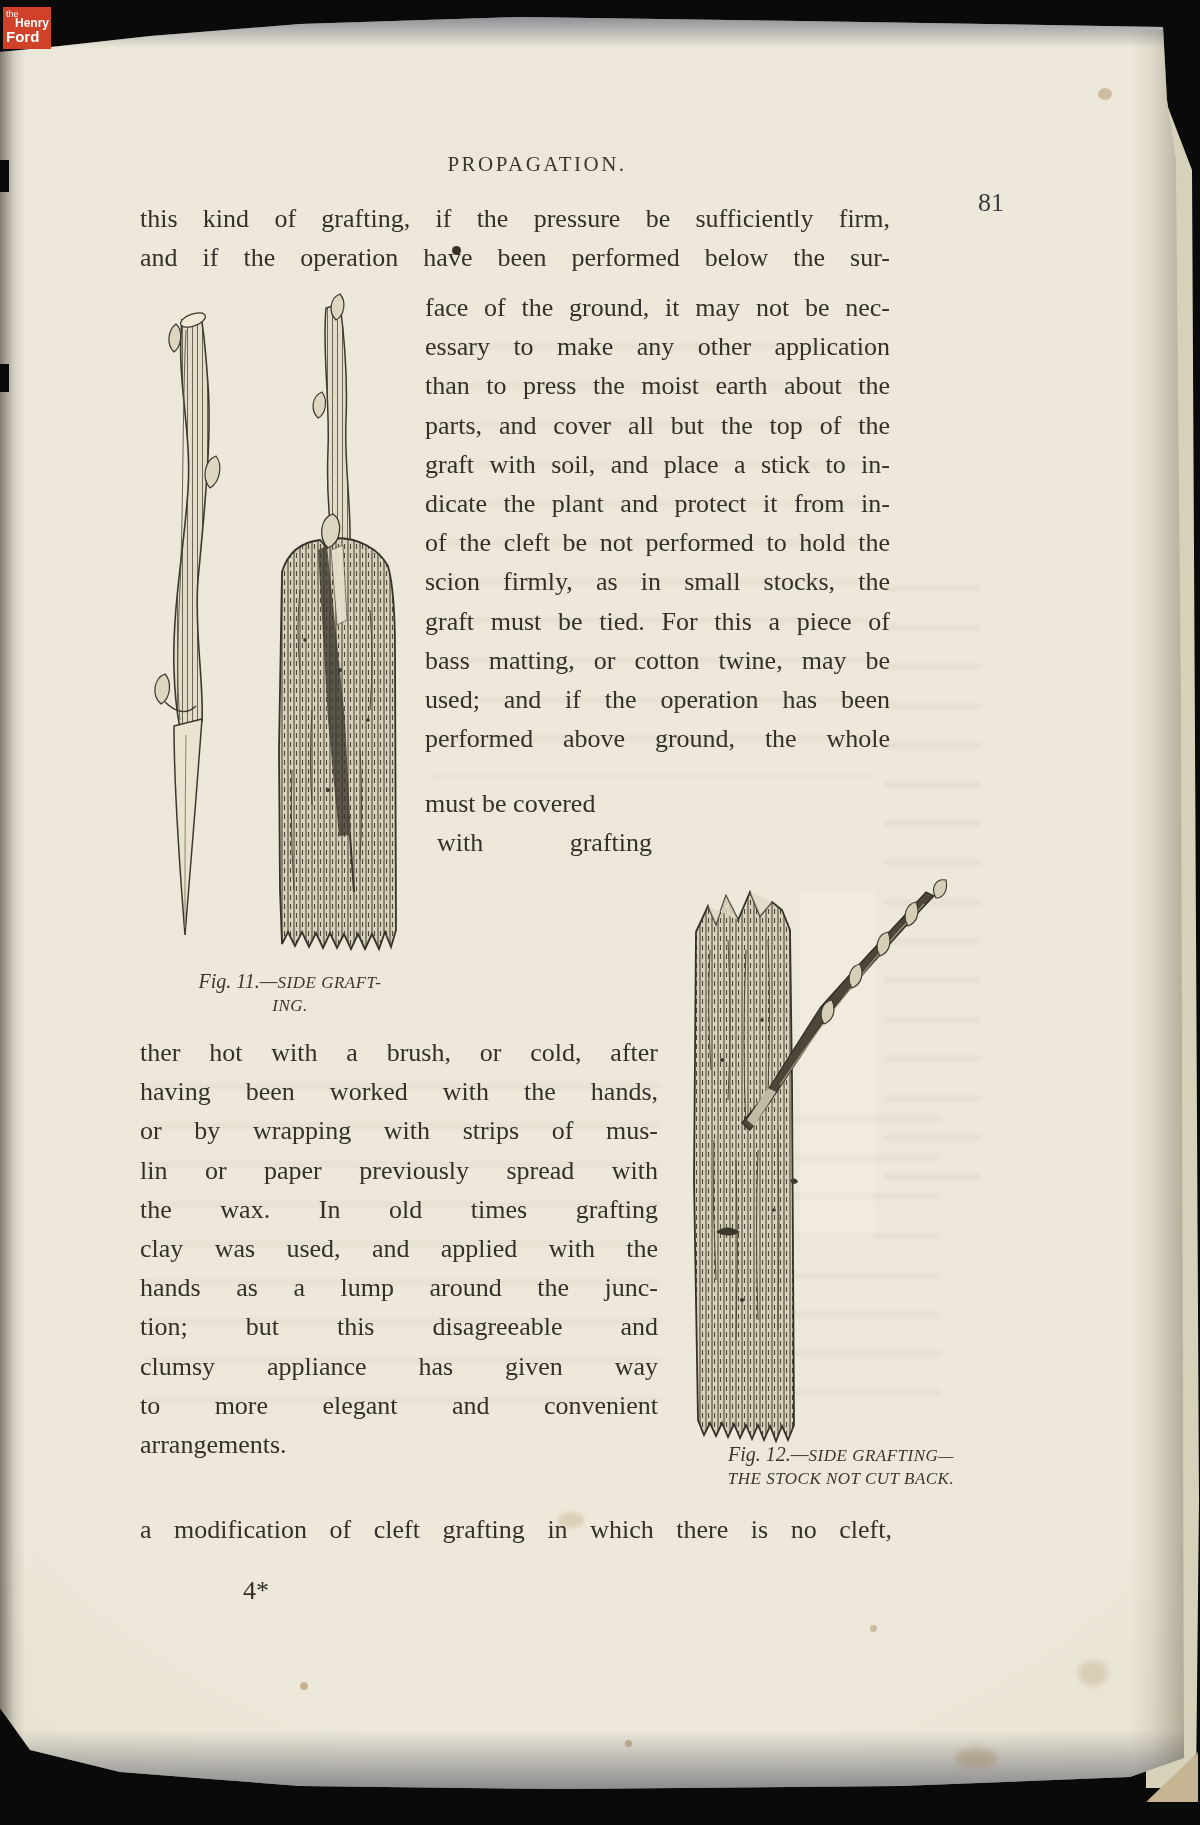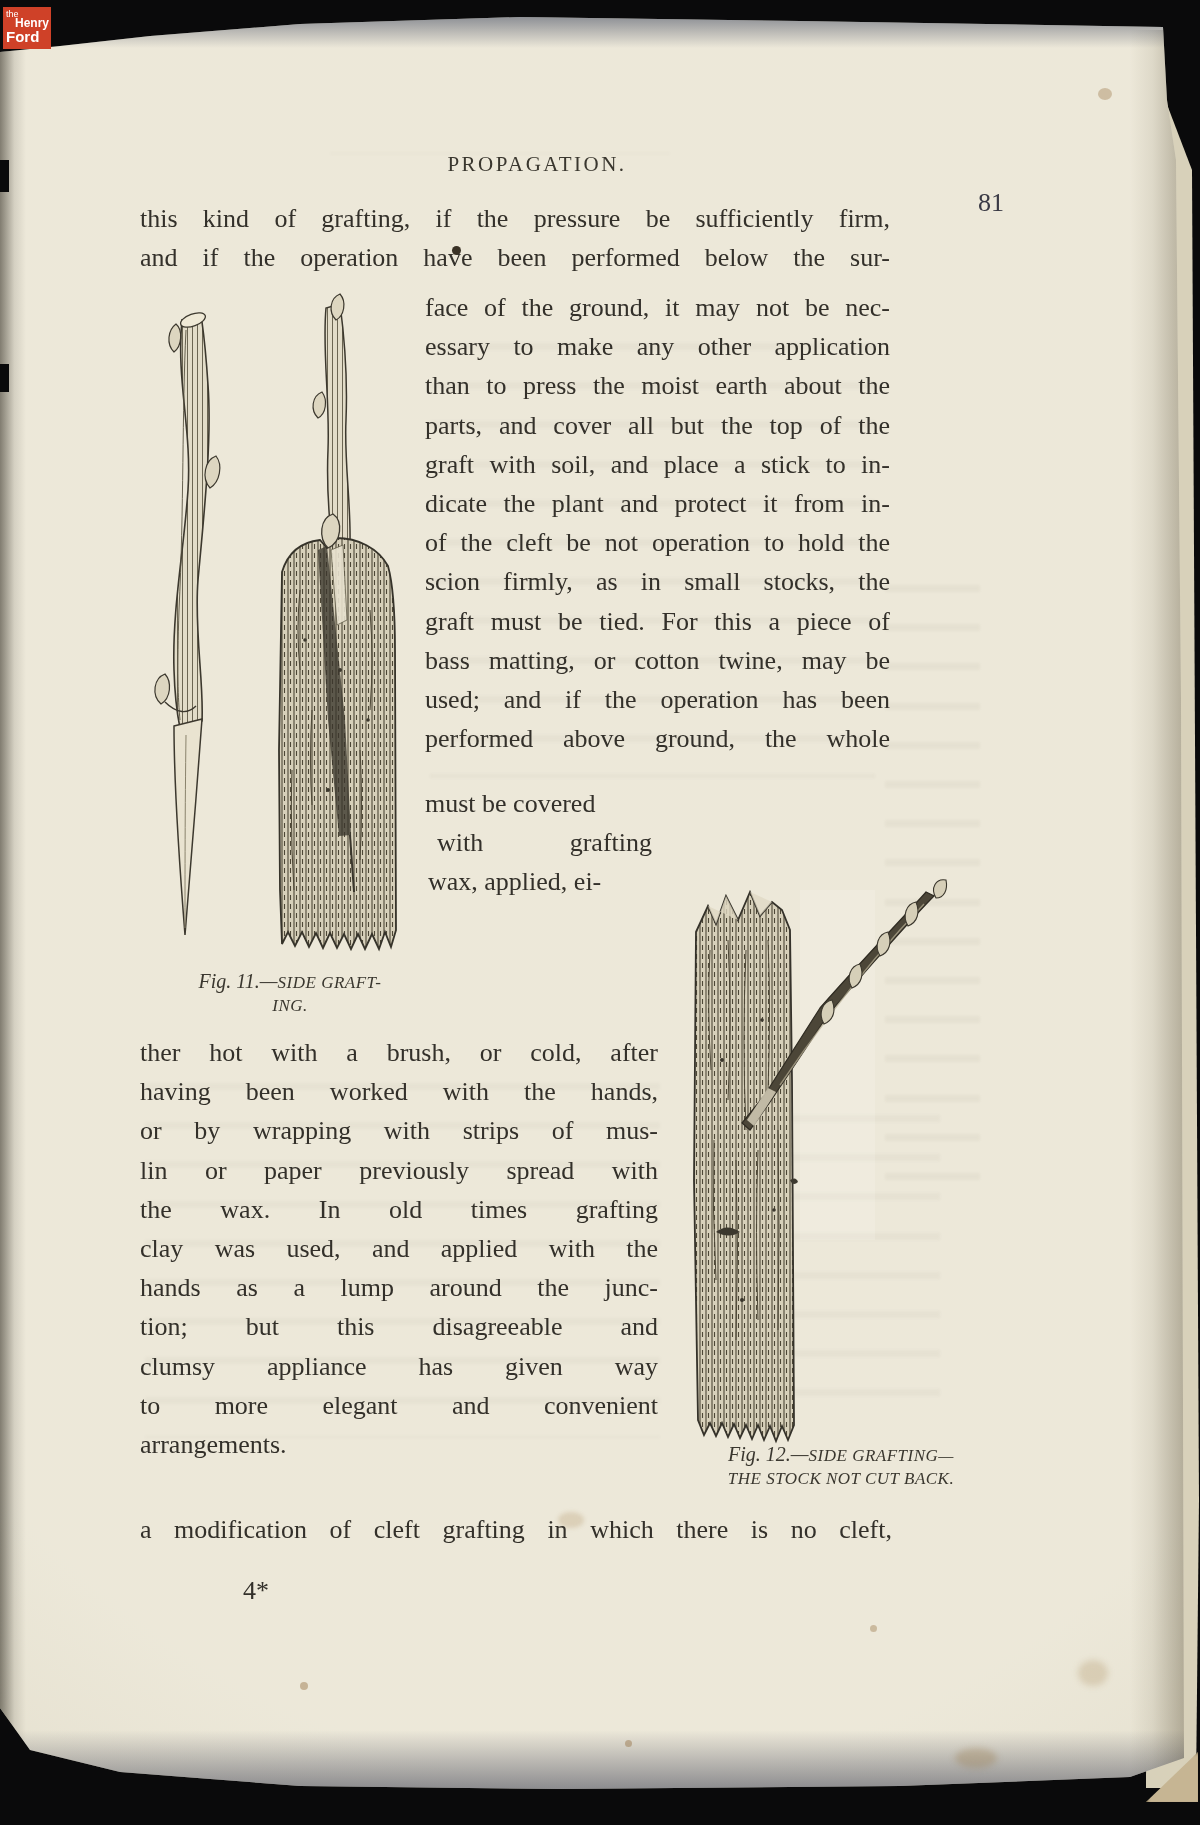--- a/index.html
+++ b/index.html
@@ -90,32 +90,31 @@
       <div class="ln">and if the operation have been performed below the sur-</div>
     </div>
 
     <div class="tcol" style="left:425px;top:293px;width:465px;">
       <div class="ln">face of the ground, it may not be nec-</div>
       <div class="ln">essary to make any other application</div>
       <div class="ln">than to press the moist earth about the</div>
       <div class="ln">parts, and cover all but the top of the</div>
       <div class="ln">graft with soil, and place a stick to in-</div>
       <div class="ln">dicate the plant and protect it from in-</div>
-      <div class="ln">of the cleft be not operation to hold the</div>
+      <div class="ln">of the cleft be not performed to hold the</div>
       <div class="ln">scion firmly, as in small stocks, the</div>
       <div class="ln">graft must be tied.  For this a piece of</div>
       <div class="ln">bass matting, or cotton twine, may be</div>
       <div class="ln">used; and if the operation has been</div>
       <div class="ln">performed above ground, the whole</div>
     </div>
 
     <div class="tcol" style="left:425px;top:789px;width:250px;">
       <div class="ln nj">must be covered</div>
       <div class="ln" style="width:215px;margin-left:12px;">with grafting</div>
-      <div class="ln nj" style="margin-left:3px;">wax, applied, ei-</div>
     </div>
 
     <div class="caption" style="left:150px;top:970px;width:280px;">
       <span>Fig. 11.—</span><span class="small">SIDE GRAFT-</span><br>
       <span class="small">ING.</span>
     </div>
 
     <div class="tcol" style="left:140px;top:1038px;width:518px;">
       <div class="ln">ther hot with a brush, or cold, after</div>
       <div class="ln">having been worked with the hands,</div>

